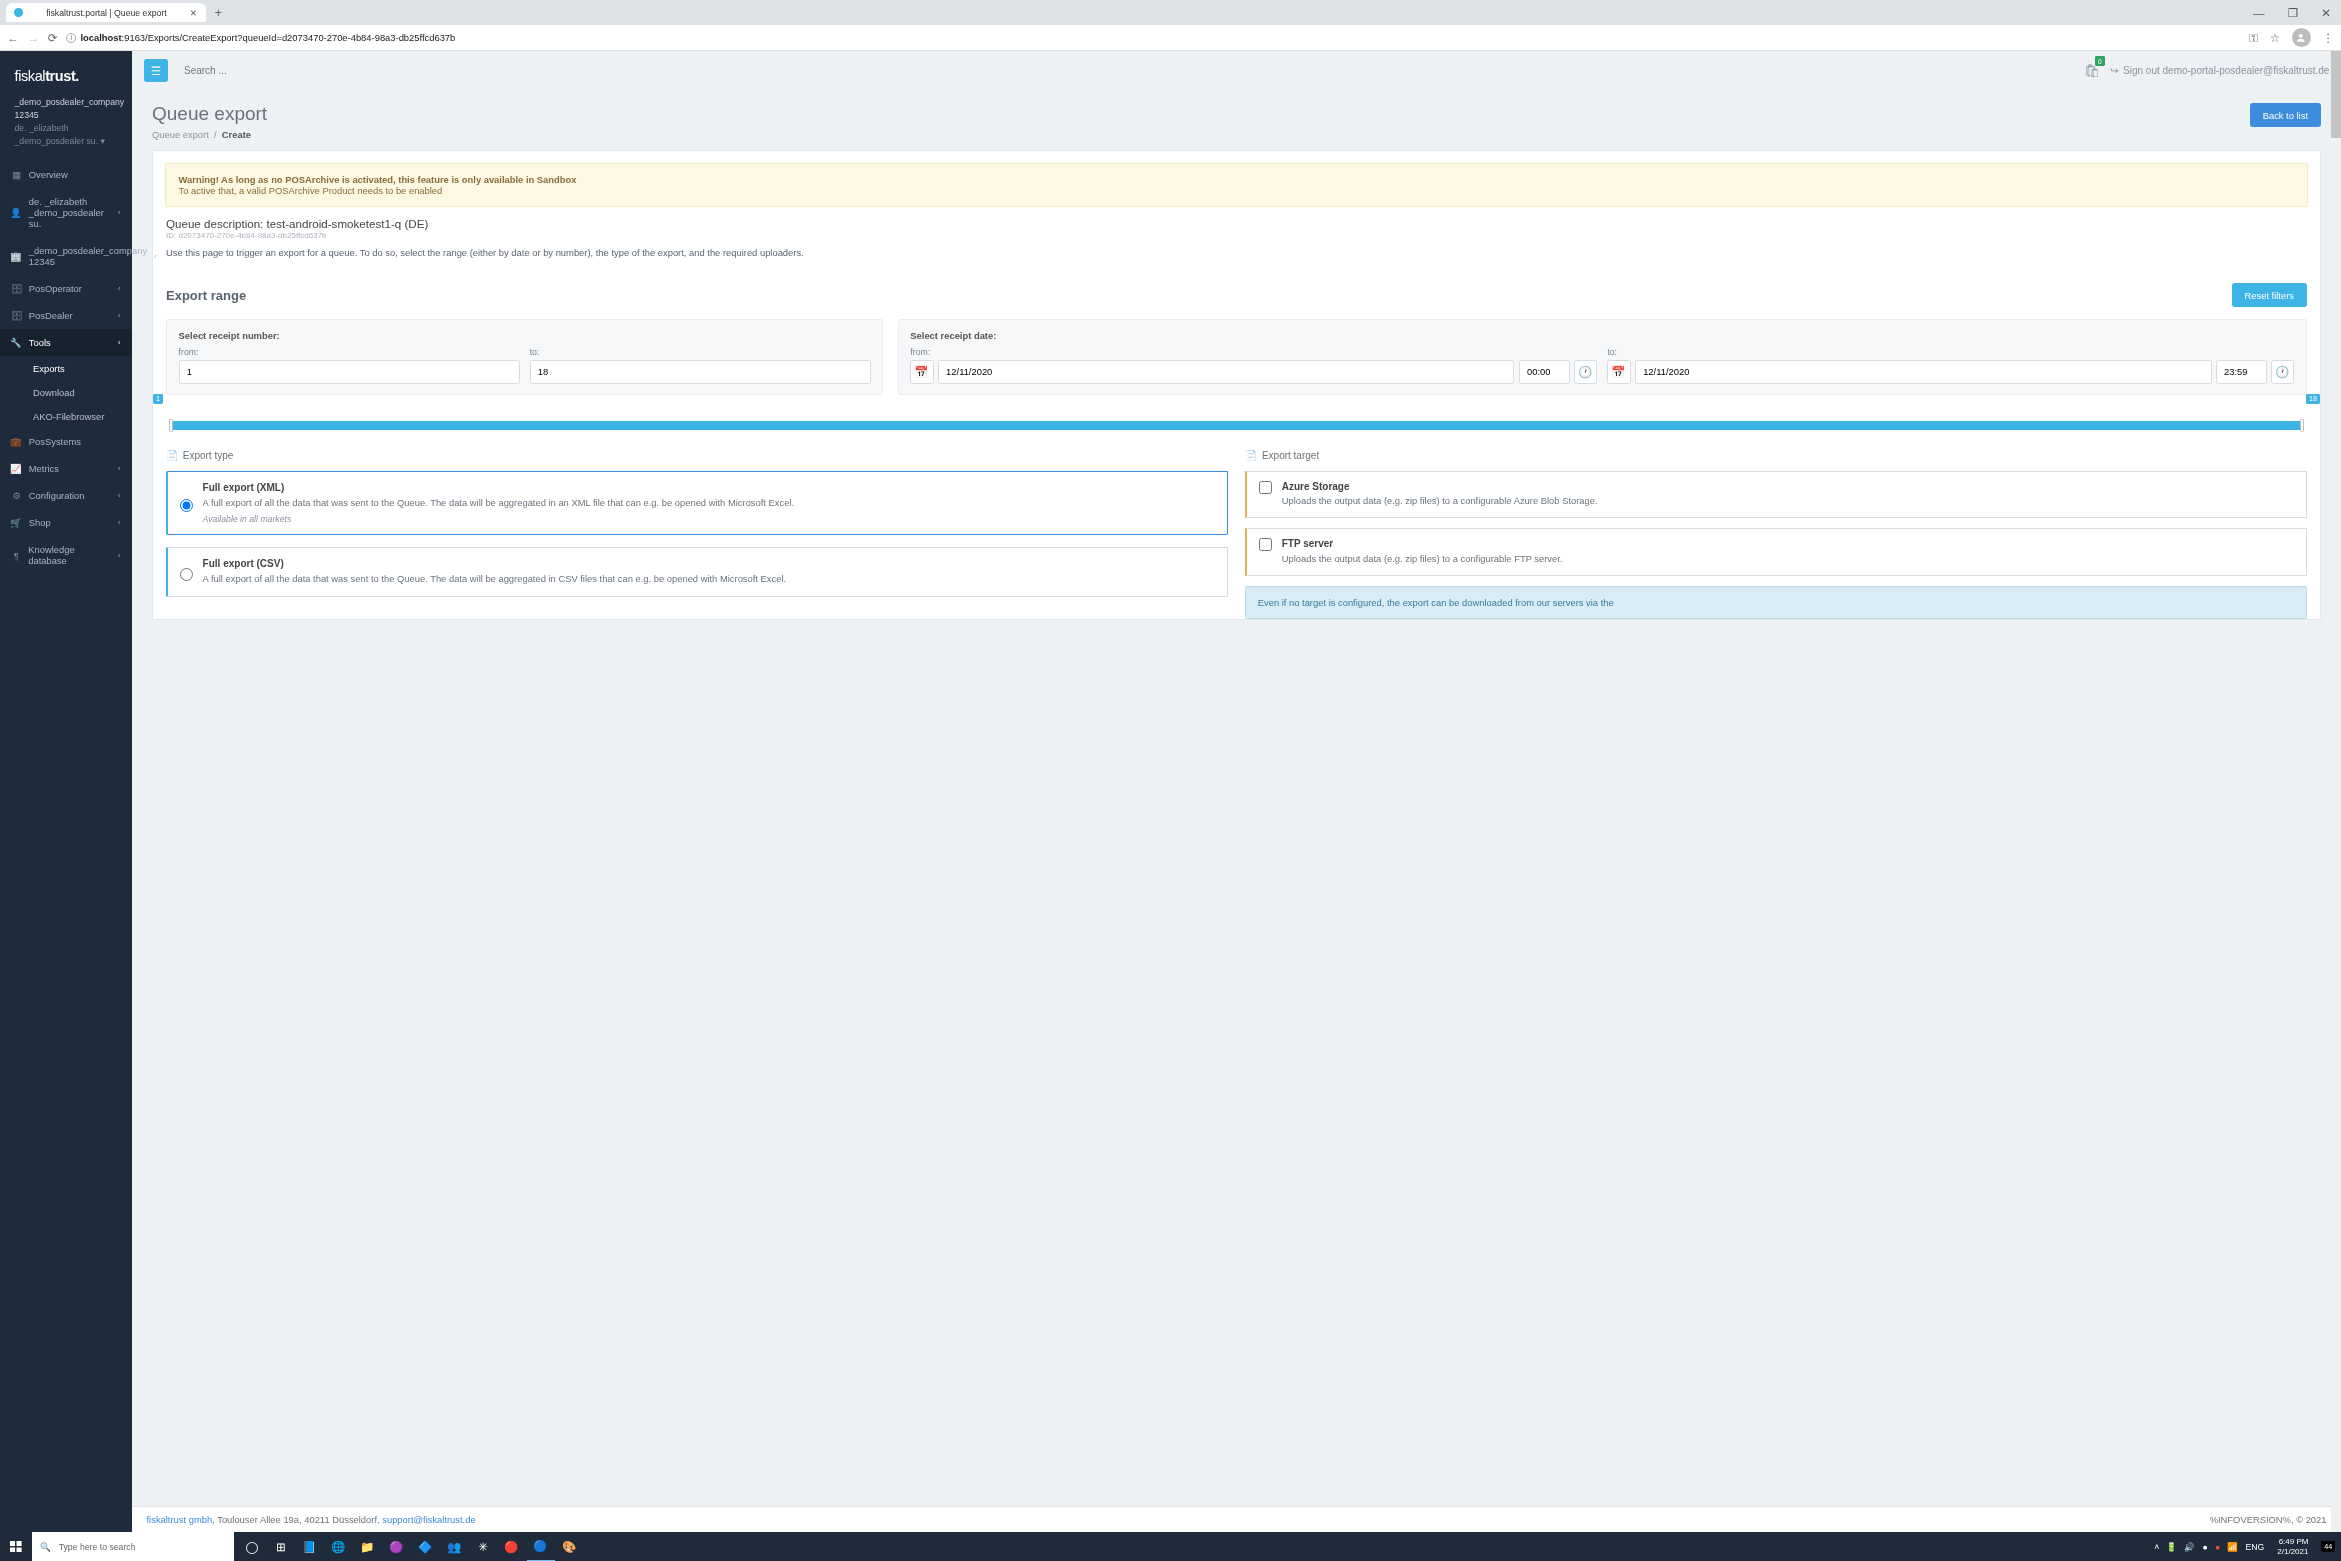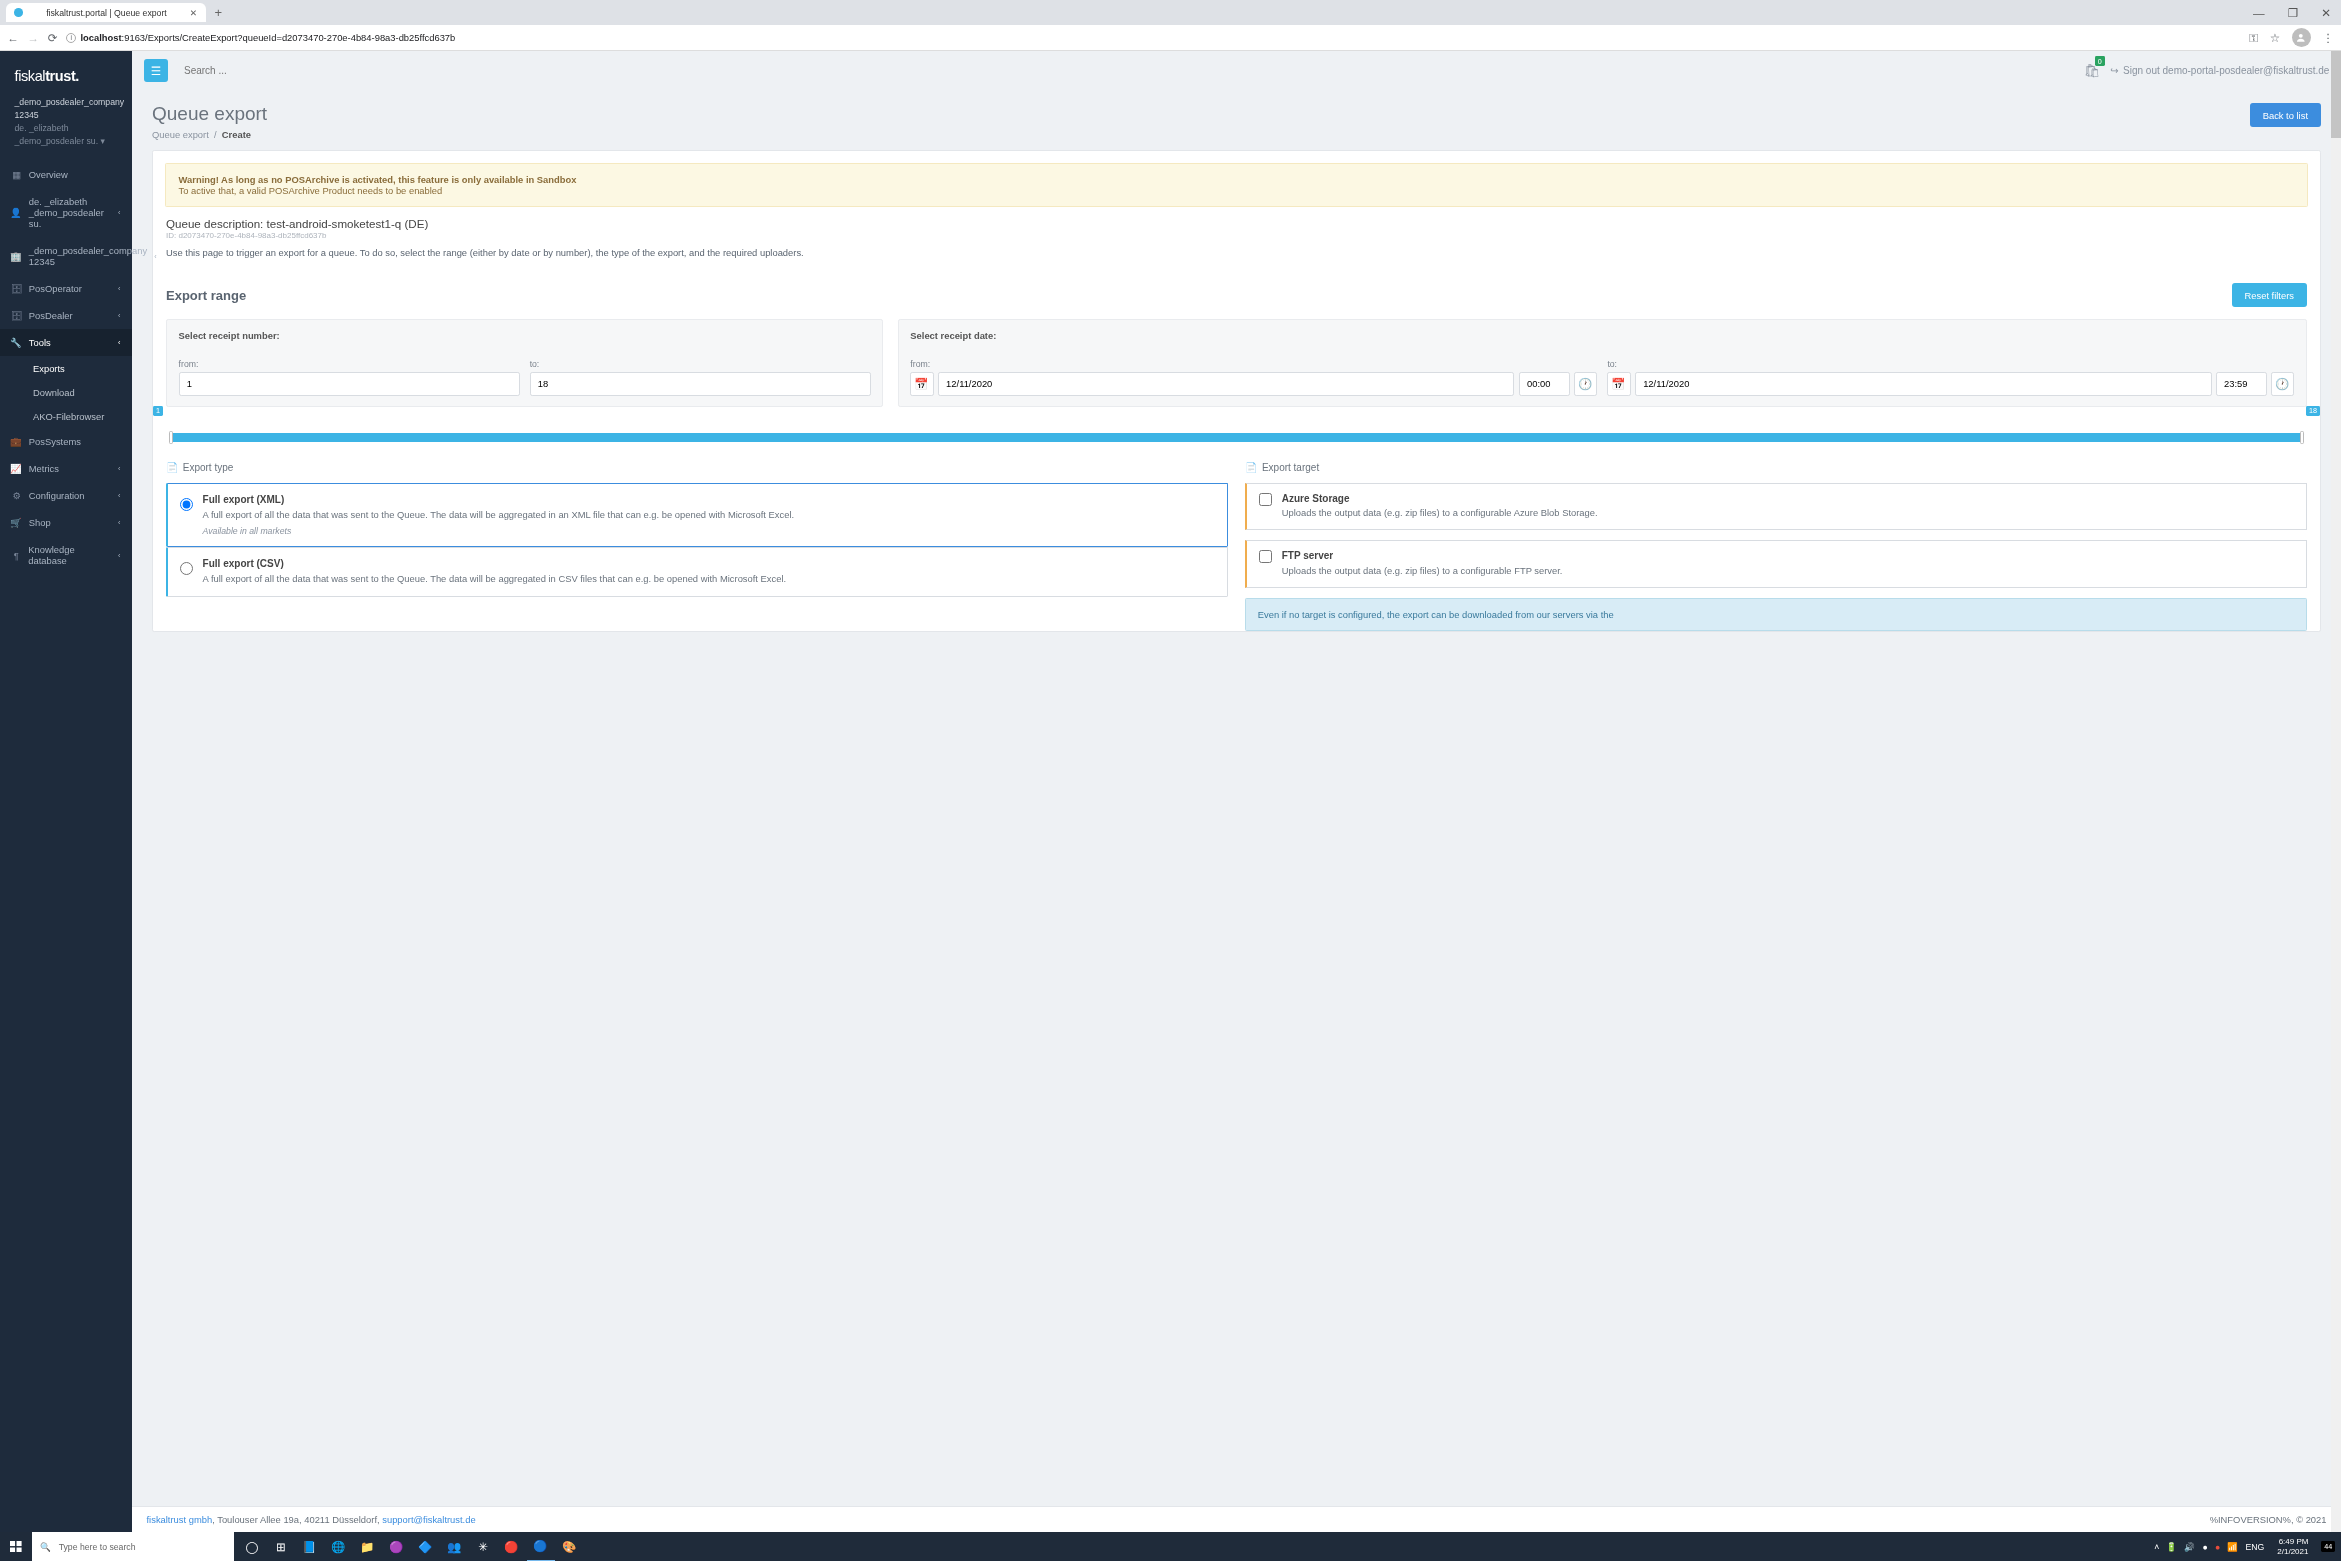--- a/index.html
+++ b/index.html
@@ -51,39 +51,39 @@
 .alert b{font-weight:700}
 .card-body{padding:0 13px 13px}
 .queue-desc{font-size:11.6px;color:#444;margin-bottom:1.4px}
 .queue-id{font-size:8px;color:#aeb4bc;margin-bottom:7.2px}
 .queue-help{font-size:9.4px;color:#5a6470}
 .section-header{display:flex;justify-content:space-between;align-items:center;padding:11.6px 13px}
 .section-title{font-size:13px;color:#5a6470;font-weight:700}
 .range-row{display:flex;gap:14.5px;padding:0 13px 13px}
 .range-box{background:#f6f7f8;border:0.7px solid #e9ebee;border-radius:2.2px;padding:10px 11.6px;flex:1}
 .range-box.wide{flex:2}
-.range-label{font-size:9.4px;font-weight:600;color:#555;margin-bottom:18px}
+.range-label{font-size:9.4px;font-weight:600;color:#555;margin-bottom:6px}
 .range-sub{display:flex;gap:10px}
 .range-col{flex:1}
 .range-col label{font-size:8.7px;color:#7a828c;display:block;margin-bottom:2.9px}
 .inp{width:100%;padding:5.8px 7.2px;border:0.7px solid #d8dce1;border-radius:2.2px;font-size:9.4px;background:#fff}
 .date-grp{display:flex;gap:4.3px}
 .date-grp .icon-box{width:27.5px;border:0.7px solid #d8dce1;border-radius:2.2px;background:#fff;display:flex;align-items:center;justify-content:center;color:#888}
 .slider-wrap{padding:13px 16px 20px;position:relative}
 .slider-track{height:8.7px;background:#3cb4e5;border-radius:1.4px;position:relative}
 .slider-handle{position:absolute;top:-2.2px;width:4.3px;height:13px;background:#fff;border:0.7px solid #bbb;border-radius:1.4px;cursor:pointer}
 .slider-handle.left{left:0}
 .slider-handle.right{right:0}
 .slider-tag{position:absolute;top:-14.5px;background:#3cb4e5;color:#fff;font-size:7.2px;padding:0.7px 2.9px;border-radius:1.4px}
 .slider-tag.left{left:0}
 .slider-tag.right{right:0}
 .two-col{display:flex;gap:17.3px;padding:0 13px}
 .col{flex:1}
 .col-title{font-size:10px;color:#6a737d;margin-bottom:10px;display:flex;align-items:center;gap:4.3px}
-.option-card{border:0.7px solid #d8dce1;border-left:2.2px solid #3cb4e5;border-radius:1.4px;padding:10px 11.6px;margin-bottom:0;display:flex;gap:10px;align-items:flex-start;cursor:pointer}
+.option-card{border:0.7px solid #d8dce1;border-left:2.2px solid #3cb4e5;border-radius:1.4px;padding:10px 11.6px;margin-bottom:12px;display:flex;gap:10px;align-items:center;cursor:pointer}
 .option-card.selected{border:0.7px solid #3c8dde;border-left:2.2px solid #3cb4e5}
 .option-card input{margin-top:4.3px}
 .option-title{font-size:10px;font-weight:600;color:#444;margin-bottom:2.9px}
 .option-desc{font-size:9.4px;color:#6a737d;line-height:1.5}
 .option-note{font-size:8.7px;font-style:italic;color:#8a939f;margin-top:4.3px}
 .target-card{border:0.7px solid #d8dce1;border-left:2.2px solid #f0ad4e;padding:8.7px 11.6px;margin-bottom:10px;display:flex;gap:10px;align-items:flex-start}
 .info-box{background:#d8ecf6;border:0.7px solid #b8dcea;padding:10px 11.6px;font-size:9.4px;color:#3a7a9c;border-radius:1.4px}
 .footer{height:26px;background:#fff;border-top:0.7px solid #e3e6ea;display:flex;align-items:center;padding:0 14.5px;font-size:9.4px;color:#6a737d;justify-content:space-between}
 .footer a{color:#3c8dde;text-decoration:none}
 .taskbar{height:29px;background:#1f2b3a;display:flex;align-items:center;color:#fff;font-size:8.7px;position:fixed;bottom:0;left:0;right:0}

